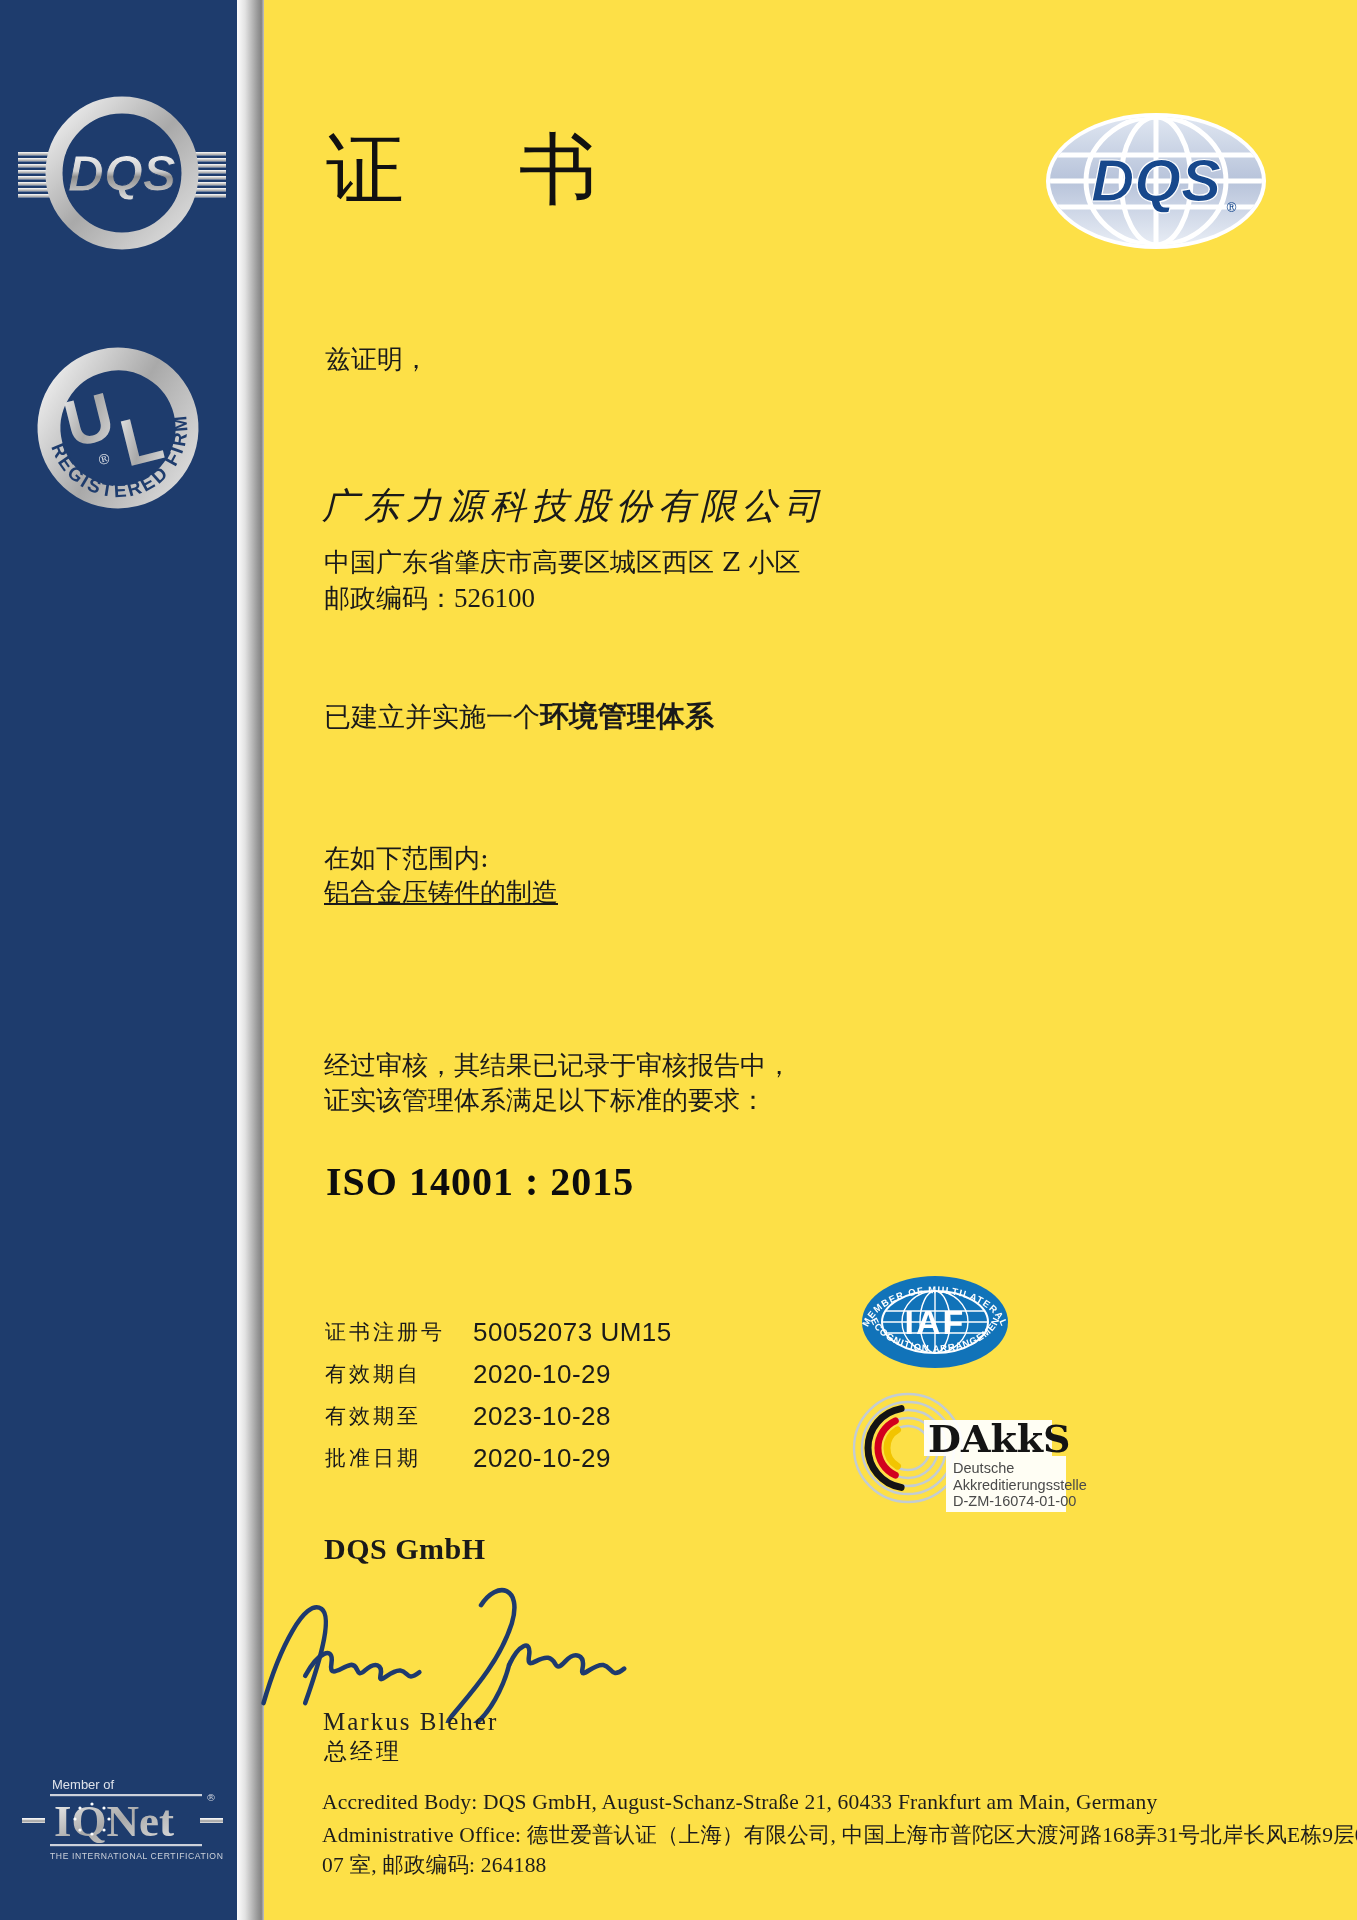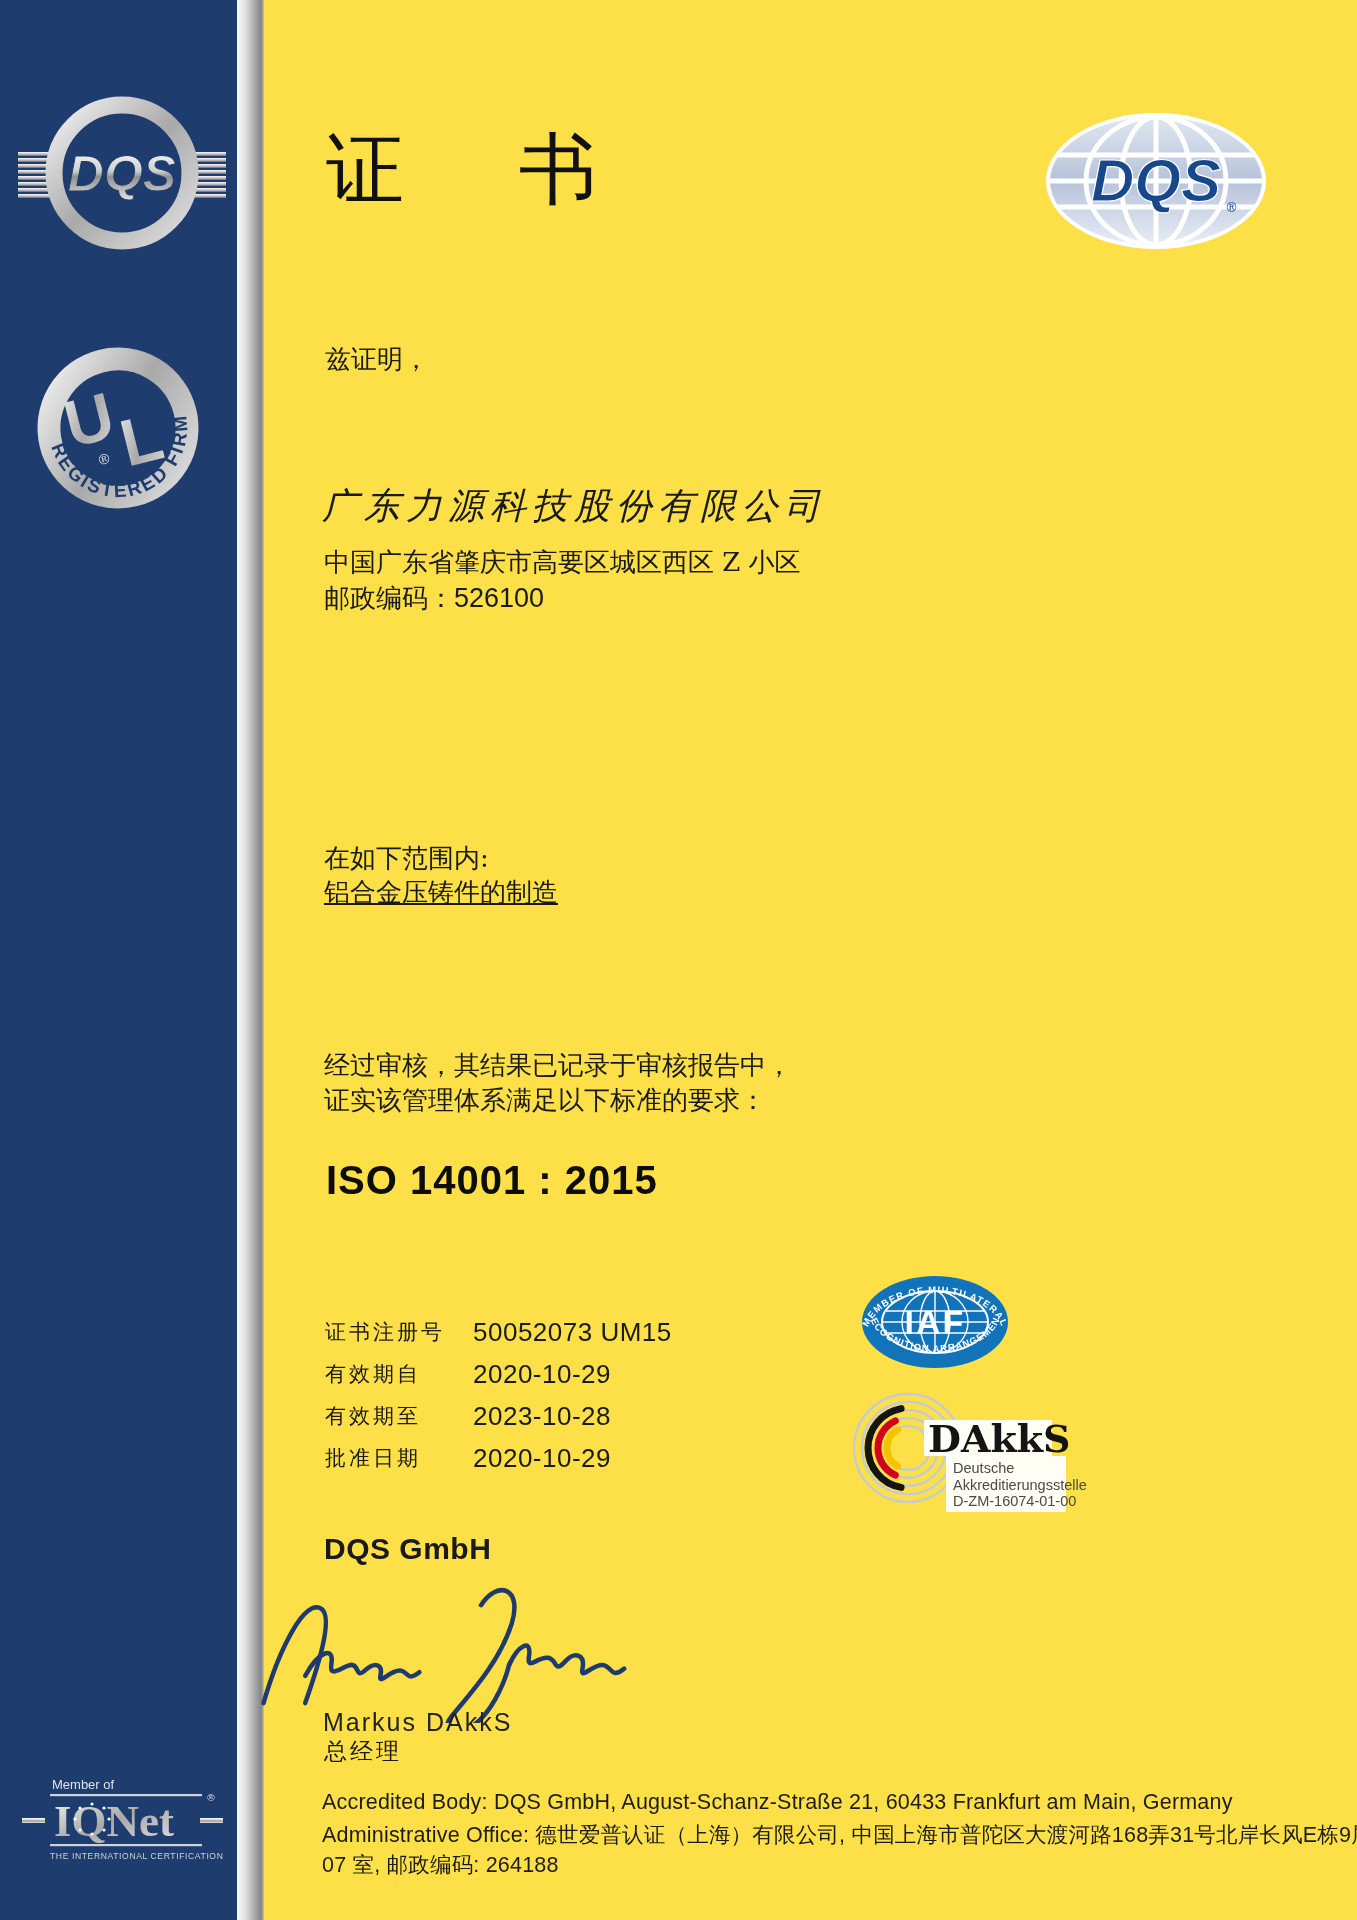--- a/index.html
+++ b/index.html
@@ -1,20 +1,20 @@
 <!DOCTYPE html>
 <html><head>
 <meta charset="utf-8">
 <style>
   html,body{margin:0;padding:0;background:#ffffff;}
   #page{position:relative;width:1357px;height:1920px;background:#fde047;overflow:hidden;
         font-family:"DejaVu Serif","Liberation Serif",serif;color:#1a1a1a;}
   .abs{position:absolute;}
   .serif{font-family:"DejaVu Serif","Liberation Serif",serif;}
-  .sans{font-family:Liberation Sans, sans-serif;}
+  .sans{font-family:Liberation Serif, serif;}
   #sidebar{left:0;top:0;width:237px;height:1920px;background:#1e3c6d;}
   #spine{left:237px;top:0;width:27px;height:1920px;
          background:linear-gradient(to right,#fdfdfd 0%,#e2e2e2 30%,#9a9a9a 75%,#848484 90%,#c2c2c2 100%);}
   #cert-title{left:326px;top:118px;font-size:78px;letter-spacing:45px;color:#111;white-space:nowrap;}
   #intro{left:325px;top:342px;font-size:26px;}
   #company{left:322px;top:482px;font-size:36px;letter-spacing:6px;white-space:nowrap;font-style:italic;}
   #address{left:324px;top:545px;font-size:26px;}
   #postal{left:324px;top:581px;font-size:26px;}
   #postal .sans{font-size:27px;}
   #statement{left:324px;top:697px;font-size:27px;white-space:nowrap;}
@@ -131,20 +131,23 @@
     <text x="182" y="104" font-size="13" fill="#17488c">®</text>
   </svg>
 
   <div id="intro" class="abs serif">兹证明，</div>
   <div id="company" class="abs serif">广东力源科技股份有限公司</div>
   <div id="address" class="abs serif">中国广东省肇庆市高要区城区西区 Z 小区</div>
   <div id="postal" class="abs serif">
     <span>邮政编码：</span><span class="sans">526100</span>
   </div>
 
+  <div id="statement" class="abs serif">
+    <span>已建立并实施一个</span><span class="bold-system">环境管理体系</span>
+  </div>
 
   <div id="scope-label" class="abs serif">在如下范围内:</div>
   <div id="scope" class="abs serif">铝合金压铸件的制造</div>
 
   <div id="audit1" class="abs serif">经过审核，其结果已记录于审核报告中，</div>
   <div id="audit2" class="abs serif">证实该管理体系满足以下标准的要求：</div>
 
   <div id="standard" class="abs sans">ISO 14001 : 2015</div>
 
   <div class="abs serif row-label" style="top:1318px;">证书注册号</div>
@@ -208,20 +211,20 @@
 
   <svg class="abs" style="left:252px;top:1578px;" width="400" height="145" viewBox="0 0 440 160">
     <g fill="none" stroke="#1e3a6e" stroke-width="5" stroke-linecap="round" stroke-linejoin="round">
       <path d="M 12 138 C 30 76, 58 22, 76 34 C 90 44, 70 104, 58 138"></path>
       <path d="M 58 108 C 72 82, 90 74, 87 94 C 84 112, 98 98, 108 96 C 118 94, 113 112, 124 102 C 135 92, 144 95, 141 108 C 139 119, 152 101, 163 102 C 172 103, 170 115, 184 104"></path>
       <path d="M 252 30 C 270 2, 298 10, 286 50 C 272 94, 238 130, 220 152 C 208 167, 217 176, 238 166 C 262 154, 278 116, 283 96"></path>
       <path d="M 283 96 C 293 74, 308 66, 305 86 C 302 104, 315 86, 326 88 C 337 90, 332 106, 345 92 C 356 80, 367 85, 364 100 C 361 114, 376 94, 387 96 C 397 98, 395 112, 410 100"></path>
     </g>
   </svg>
 
-  <div id="signer-name" class="abs sans">Markus DAkkS</div>
+  <div id="signer-name" class="abs sans">Markus Bleher</div>
   <div id="signer-title" class="abs serif">总经理</div>
 
   <div class="abs sans footer-line" style="top:1790px;">Accredited Body: DQS GmbH, August-Schanz-Straße 21, 60433 Frankfurt am Main, Germany</div>
   <div class="abs sans footer-line" style="top:1820px;">Administrative Office: 德世爱普认证（上海）有限公司, 中国上海市普陀区大渡河路168弄31号北岸长风E栋9层06,</div>
   <div class="abs sans footer-line" style="top:1850px;"> 07 室, 邮政编码: 264188</div>
 
 </div>
 
 </body></html>

